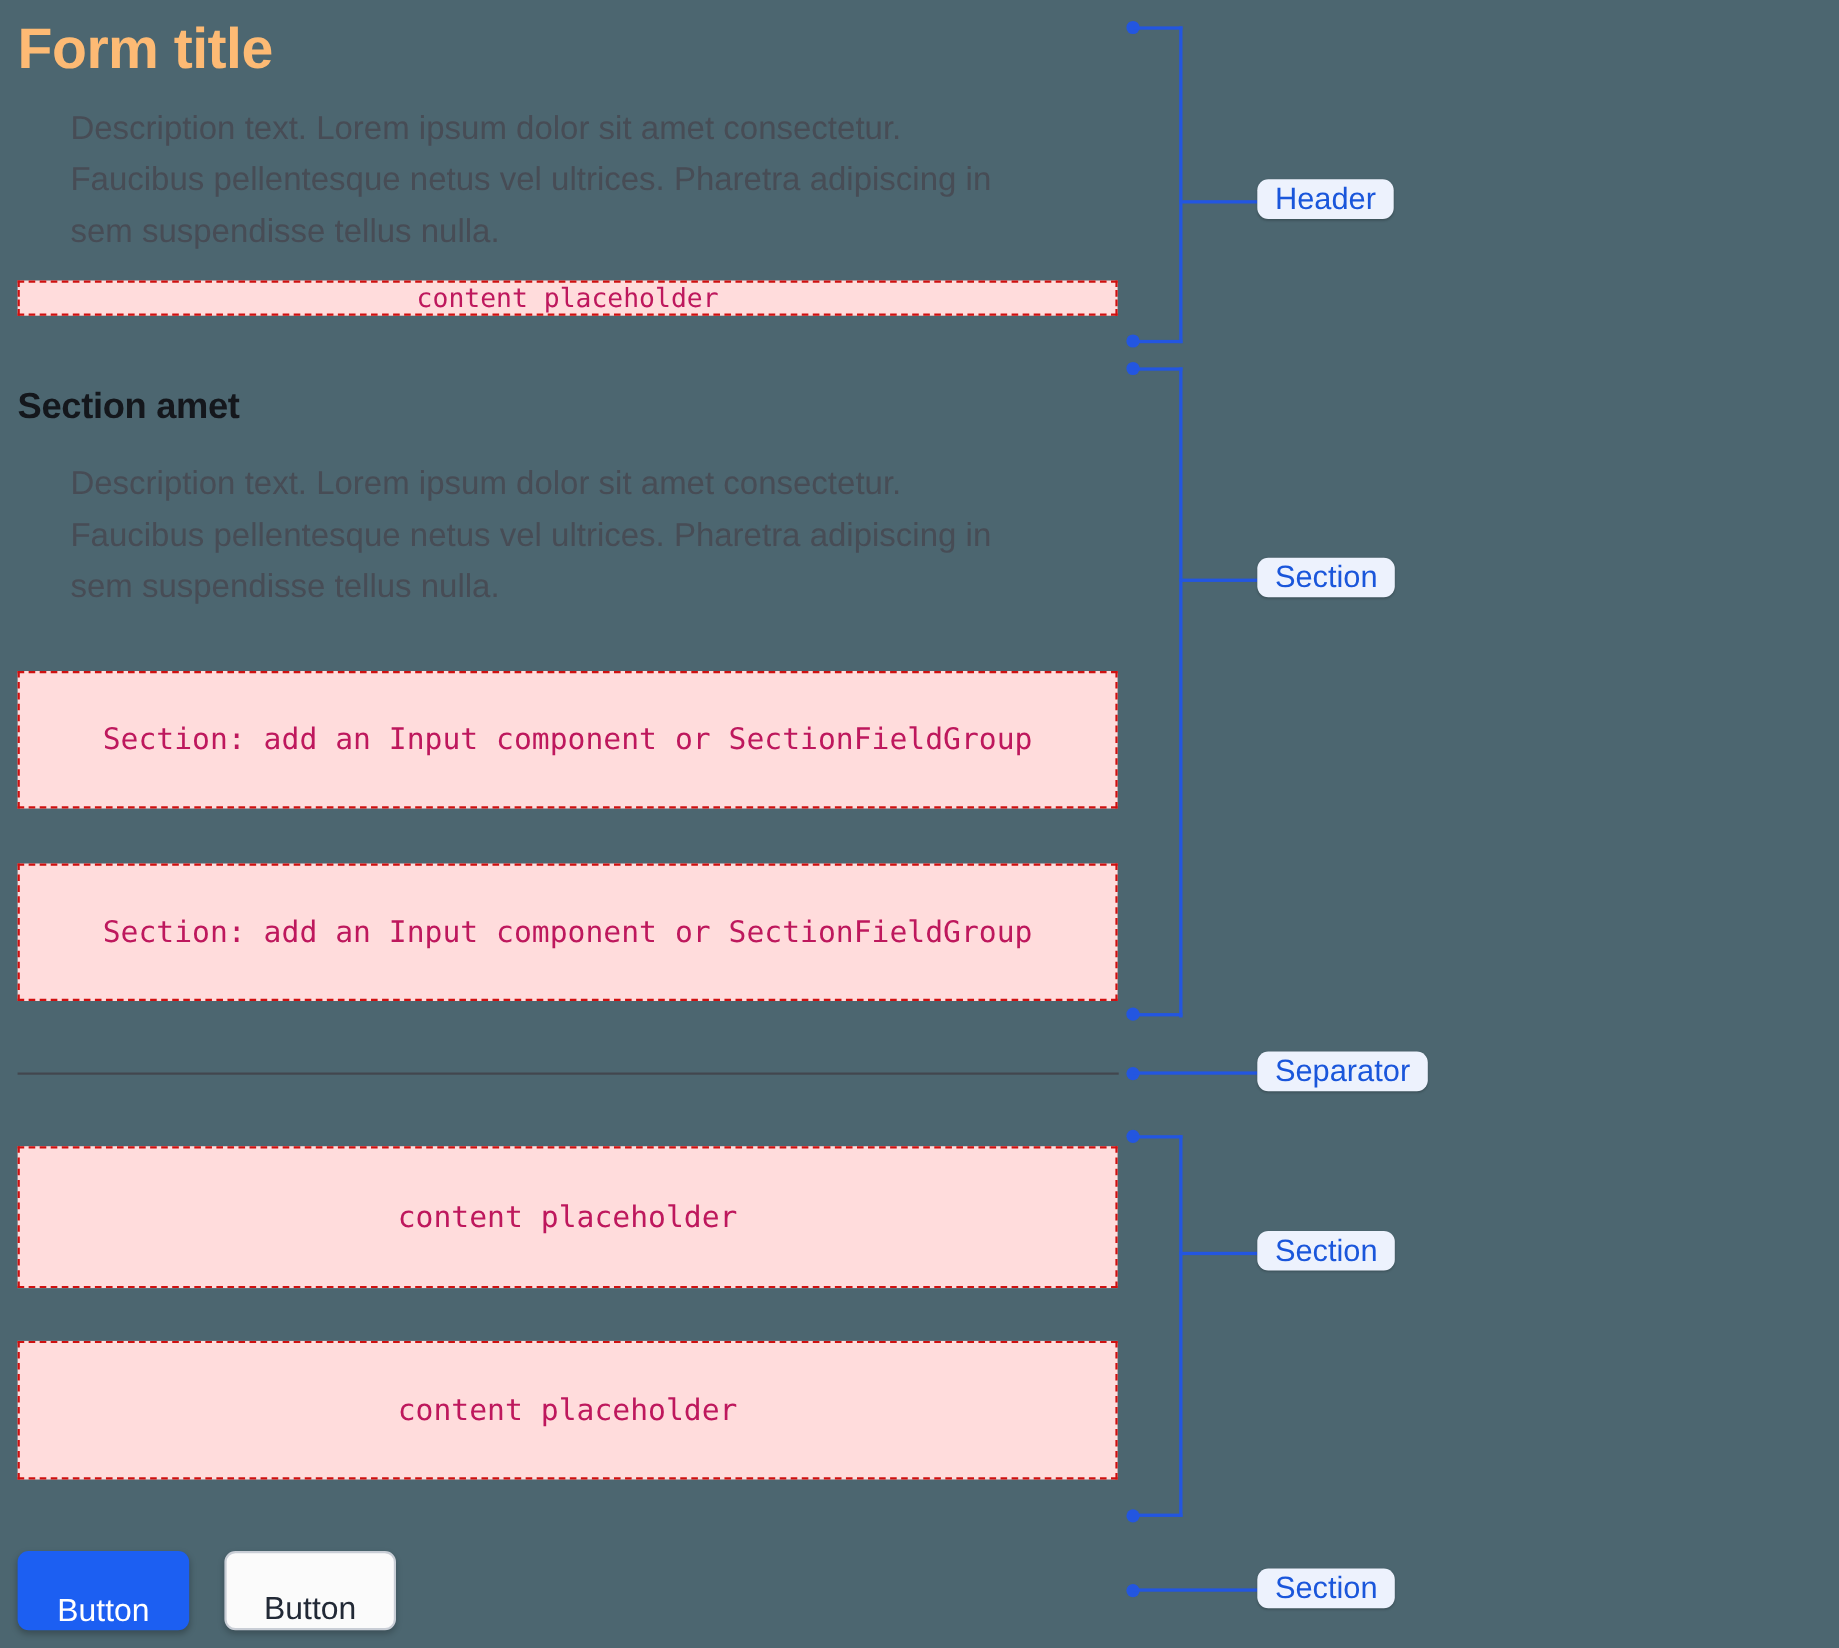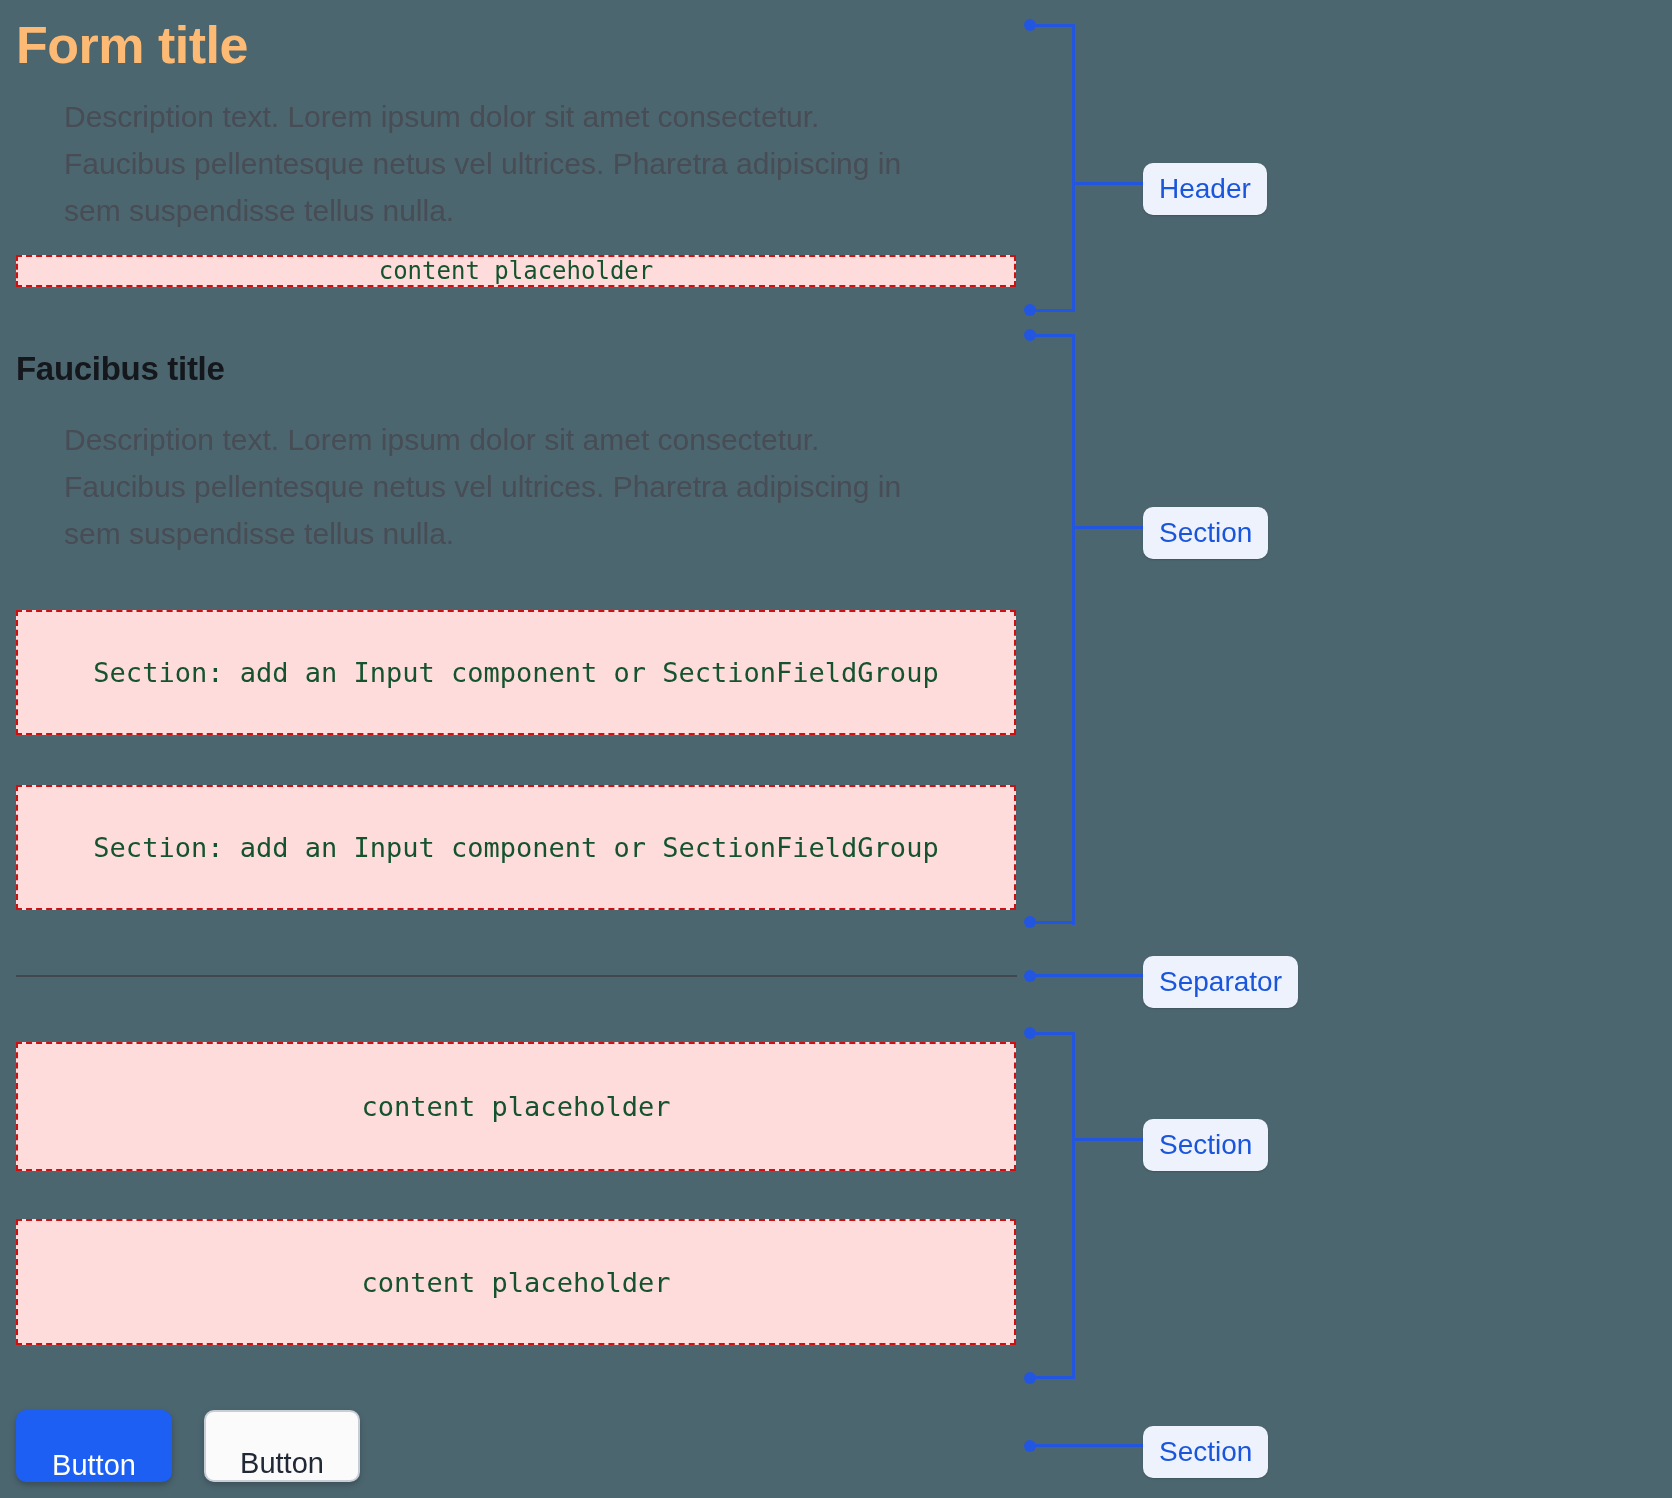--- a/index.html
+++ b/index.html
@@ -30,21 +30,21 @@
     position:absolute;left:16px;top:348px;
     font-size:33px;font-weight:700;color:#14171c;
     letter-spacing:-0.3px;line-height:42px;
   }
   .desc-2{top:416px;}
 
   .ph{
     position:absolute;left:16px;width:996px;
     background:#ffdcdc;
     border:2px dashed #d01010;
-    color:#14532d;
+    color:#be185d;
     font-family:"DejaVu Sans Mono","Liberation Mono",monospace;
     display:flex;align-items:center;justify-content:center;
     text-align:center;
   }
   .ph-thin{top:255px;height:28px;font-size:24px;}
   .ph-tall{height:121px;font-size:27px;}
   .ph-slot-1{top:610px;}
   .ph-slot-2{top:785px;}
   .ph-content-1{top:1042px;height:125px;}
   .ph-content-2{top:1219px;height:122px;}
@@ -75,21 +75,21 @@
 
   
   .h-line,.v-line{position:absolute;background:#2356e0;}
   .h-line{height:3px;}
   .v-line{width:3px;}
   .dot{
     position:absolute;width:12px;height:12px;border-radius:50%;
     background:#2356e0;
   }
   .chip{
-    position:absolute;left:1143px;height:52px;
+    position:absolute;left:1143px;height:36px;
     background:#edf2fd;border-radius:10px;
     color:#1a56db;font-size:28px;font-weight:500;
     display:flex;align-items:center;justify-content:center;
     padding:0 16px;white-space:nowrap;
     box-shadow:0 1px 2px rgba(0,0,0,0.18);
   }
 </style>
 </head>
 <body>
 
@@ -100,21 +100,21 @@
   <div class="desc desc-1">
     <span>Description text. Lorem ipsum dolor sit amet consectetur.</span>
     <span>Faucibus pellentesque netus vel ultrices. Pharetra adipiscing in</span>
     <span>sem suspendisse tellus nulla.</span>
   </div>
 
   <div class="ph ph-thin">
     <span>content placeholder</span>
   </div>
 
-  <div class="section-title">Faucibus title</div>
+  <div class="section-title">Section amet</div>
 
   <div class="desc desc-2">
     <span>Description text. Lorem ipsum dolor sit amet consectetur.</span>
     <span>Faucibus pellentesque netus vel ultrices. Pharetra adipiscing in</span>
     <span>sem suspendisse tellus nulla.</span>
   </div>
 
   <div class="ph ph-tall ph-slot-1">
     <span>Section: add an Input component or SectionFieldGroup</span>
   </div>

